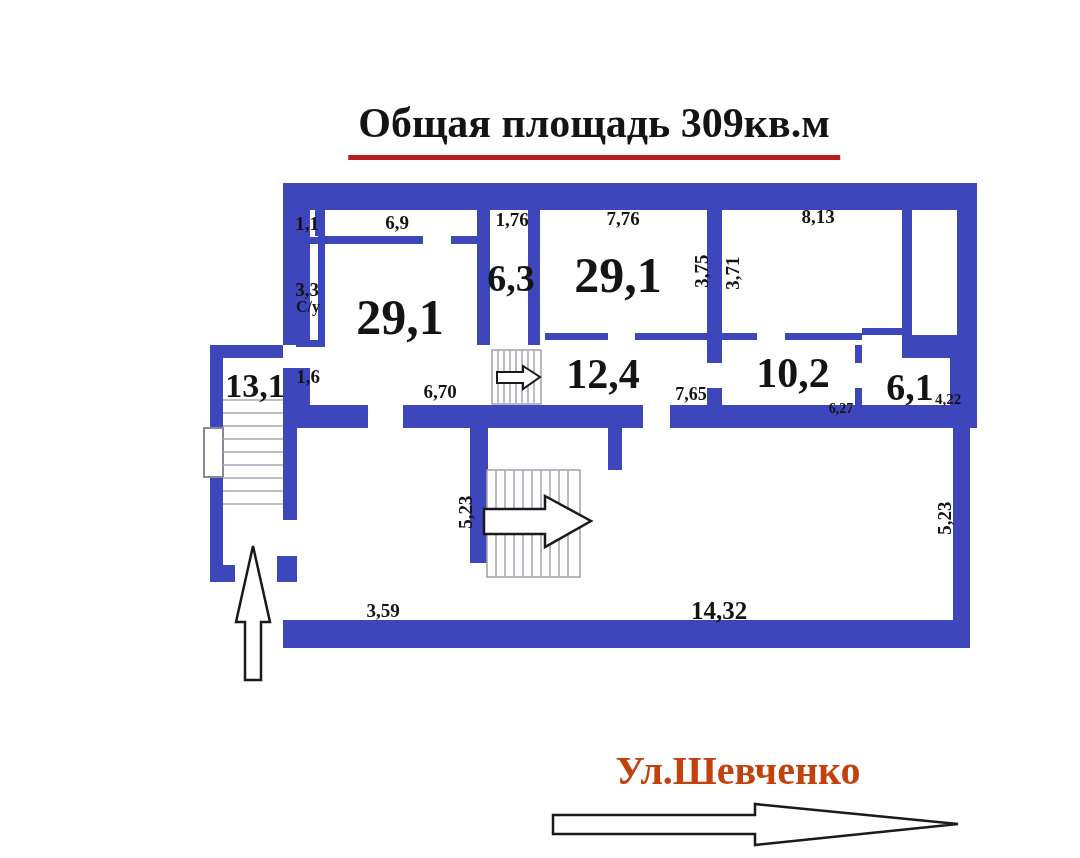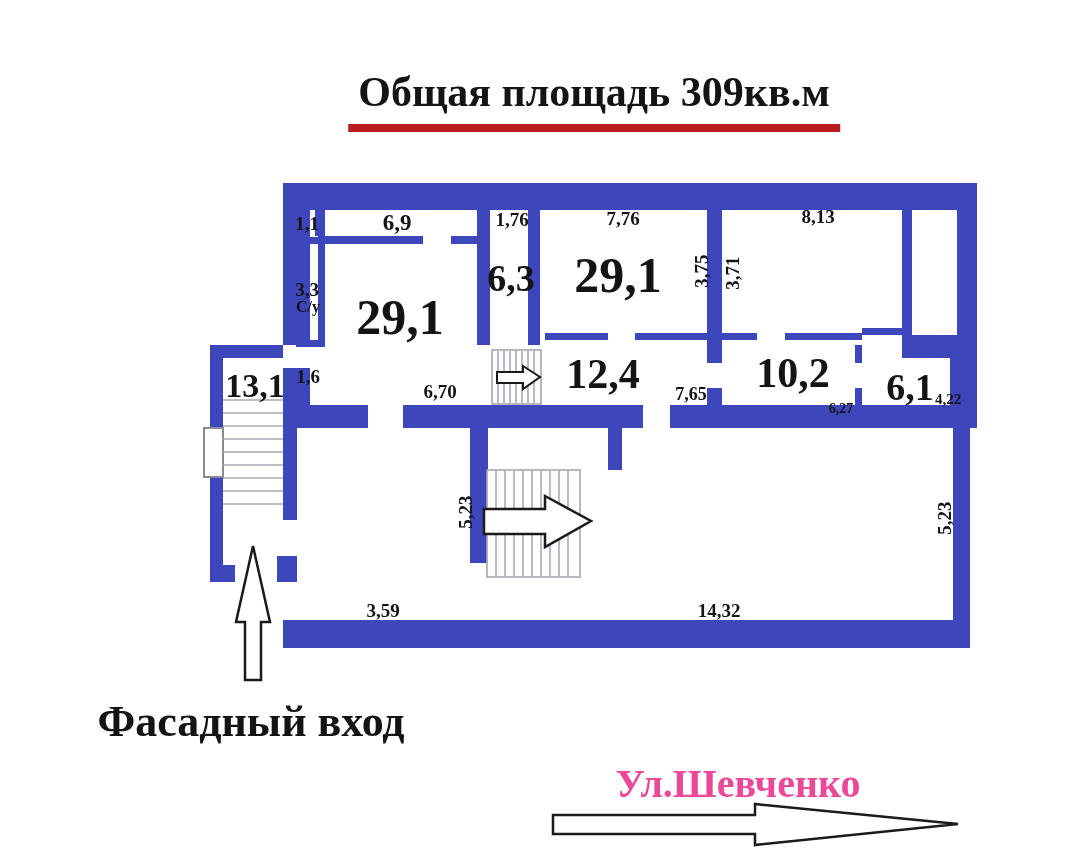--- a/index.html
+++ b/index.html
@@ -24,24 +24,25 @@
     white-space:nowrap;
     line-height:1;
   }
   .rot{transform:translate(-50%,-50%) rotate(-90deg);}
   .title{
     position:absolute;
     transform:translate(-50%,0);
     font-weight:bold;
     color:#141414;
     white-space:nowrap;
-    border-bottom:8px solid #b91c1c;
+    border-bottom:5px solid #b91c1c;
     padding:0 10px 8px 10px;
+    margin-top:31px;
   }
-  .street{color:#ec4899;margin-top:13px;}
+  .street{color:#c2410c;}
 </style>
 </head>
 <body>
 
 <div id="canvas">
 
   <svg id="plan-svg" width="1080" height="858" viewBox="0 0 1080 858">
 
     <g>
 
@@ -138,34 +139,33 @@
 
   <div class="lbl" style="left:400px;top:317px;font-size:50px">29,1</div>
   <div class="lbl" style="left:511px;top:278px;font-size:38px">6,3</div>
   <div class="lbl" style="left:618px;top:275px;font-size:50px">29,1</div>
   <div class="lbl" style="left:255px;top:386px;font-size:34px">13,1</div>
   <div class="lbl" style="left:603px;top:374px;font-size:42px">12,4</div>
   <div class="lbl" style="left:793px;top:373px;font-size:42px">10,2</div>
   <div class="lbl" style="left:910px;top:387px;font-size:38px">6,1</div>
 
   <div class="lbl" style="left:307px;top:223px;font-size:19px">1,1</div>
-  <div class="lbl" style="left:397px;top:222px;font-size:23px">6,9</div>
+  <div class="lbl" style="left:397px;top:222px;font-size:19px">6,9</div>
   <div class="lbl" style="left:512px;top:219px;font-size:19px">1,76</div>
   <div class="lbl" style="left:623px;top:218px;font-size:19px">7,76</div>
   <div class="lbl" style="left:818px;top:216px;font-size:19px">8,13</div>
   <div class="lbl" style="left:307px;top:289px;font-size:19px">3,3</div>
   <div class="lbl" style="left:308px;top:307px;font-size:16px">С/у</div>
   <div class="lbl rot" style="left:701px;top:271px;font-size:19px">3,75</div>
   <div class="lbl rot" style="left:732px;top:273px;font-size:19px">3,71</div>
   <div class="lbl" style="left:308px;top:376px;font-size:19px">1,6</div>
   <div class="lbl" style="left:440px;top:391px;font-size:19px">6,70</div>
   <div class="lbl" style="left:691px;top:394px;font-size:18px">7,65</div>
   <div class="lbl" style="left:841px;top:409px;font-size:14px">6,27</div>
   <div class="lbl" style="left:948px;top:399px;font-size:15px">4,22</div>
   <div class="lbl rot" style="left:465px;top:512px;font-size:19px">5,23</div>
   <div class="lbl" style="left:383px;top:610px;font-size:19px">3,59</div>
-  <div class="lbl" style="left:719px;top:610px;font-size:19px">14,32</div>
+  <div class="lbl" style="left:719px;top:610px;font-size:25px">14,32</div>
   <div class="lbl rot" style="left:944px;top:518px;font-size:19px">5,23</div>
 
-  <div class="lbl" style="left:251px;top:722px;font-size:44px">Фасадный вход</div>
   <div class="lbl street" style="left:738px;top:771px;font-size:40px">Ул.Шевченко</div>
 
 </div>
 
 </body></html>

